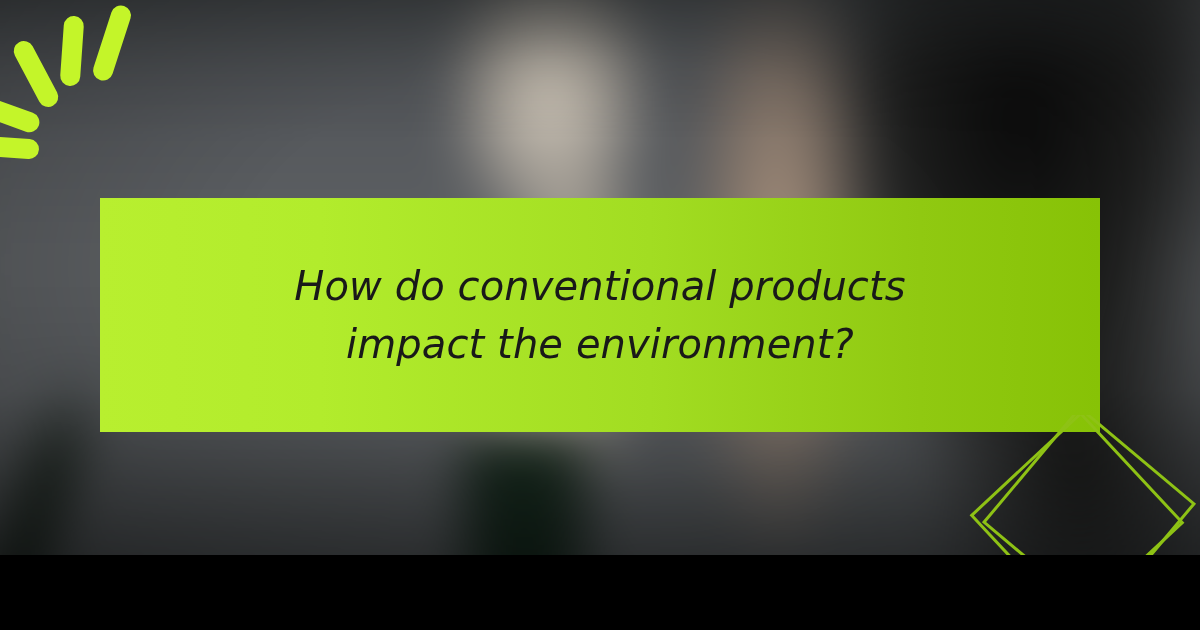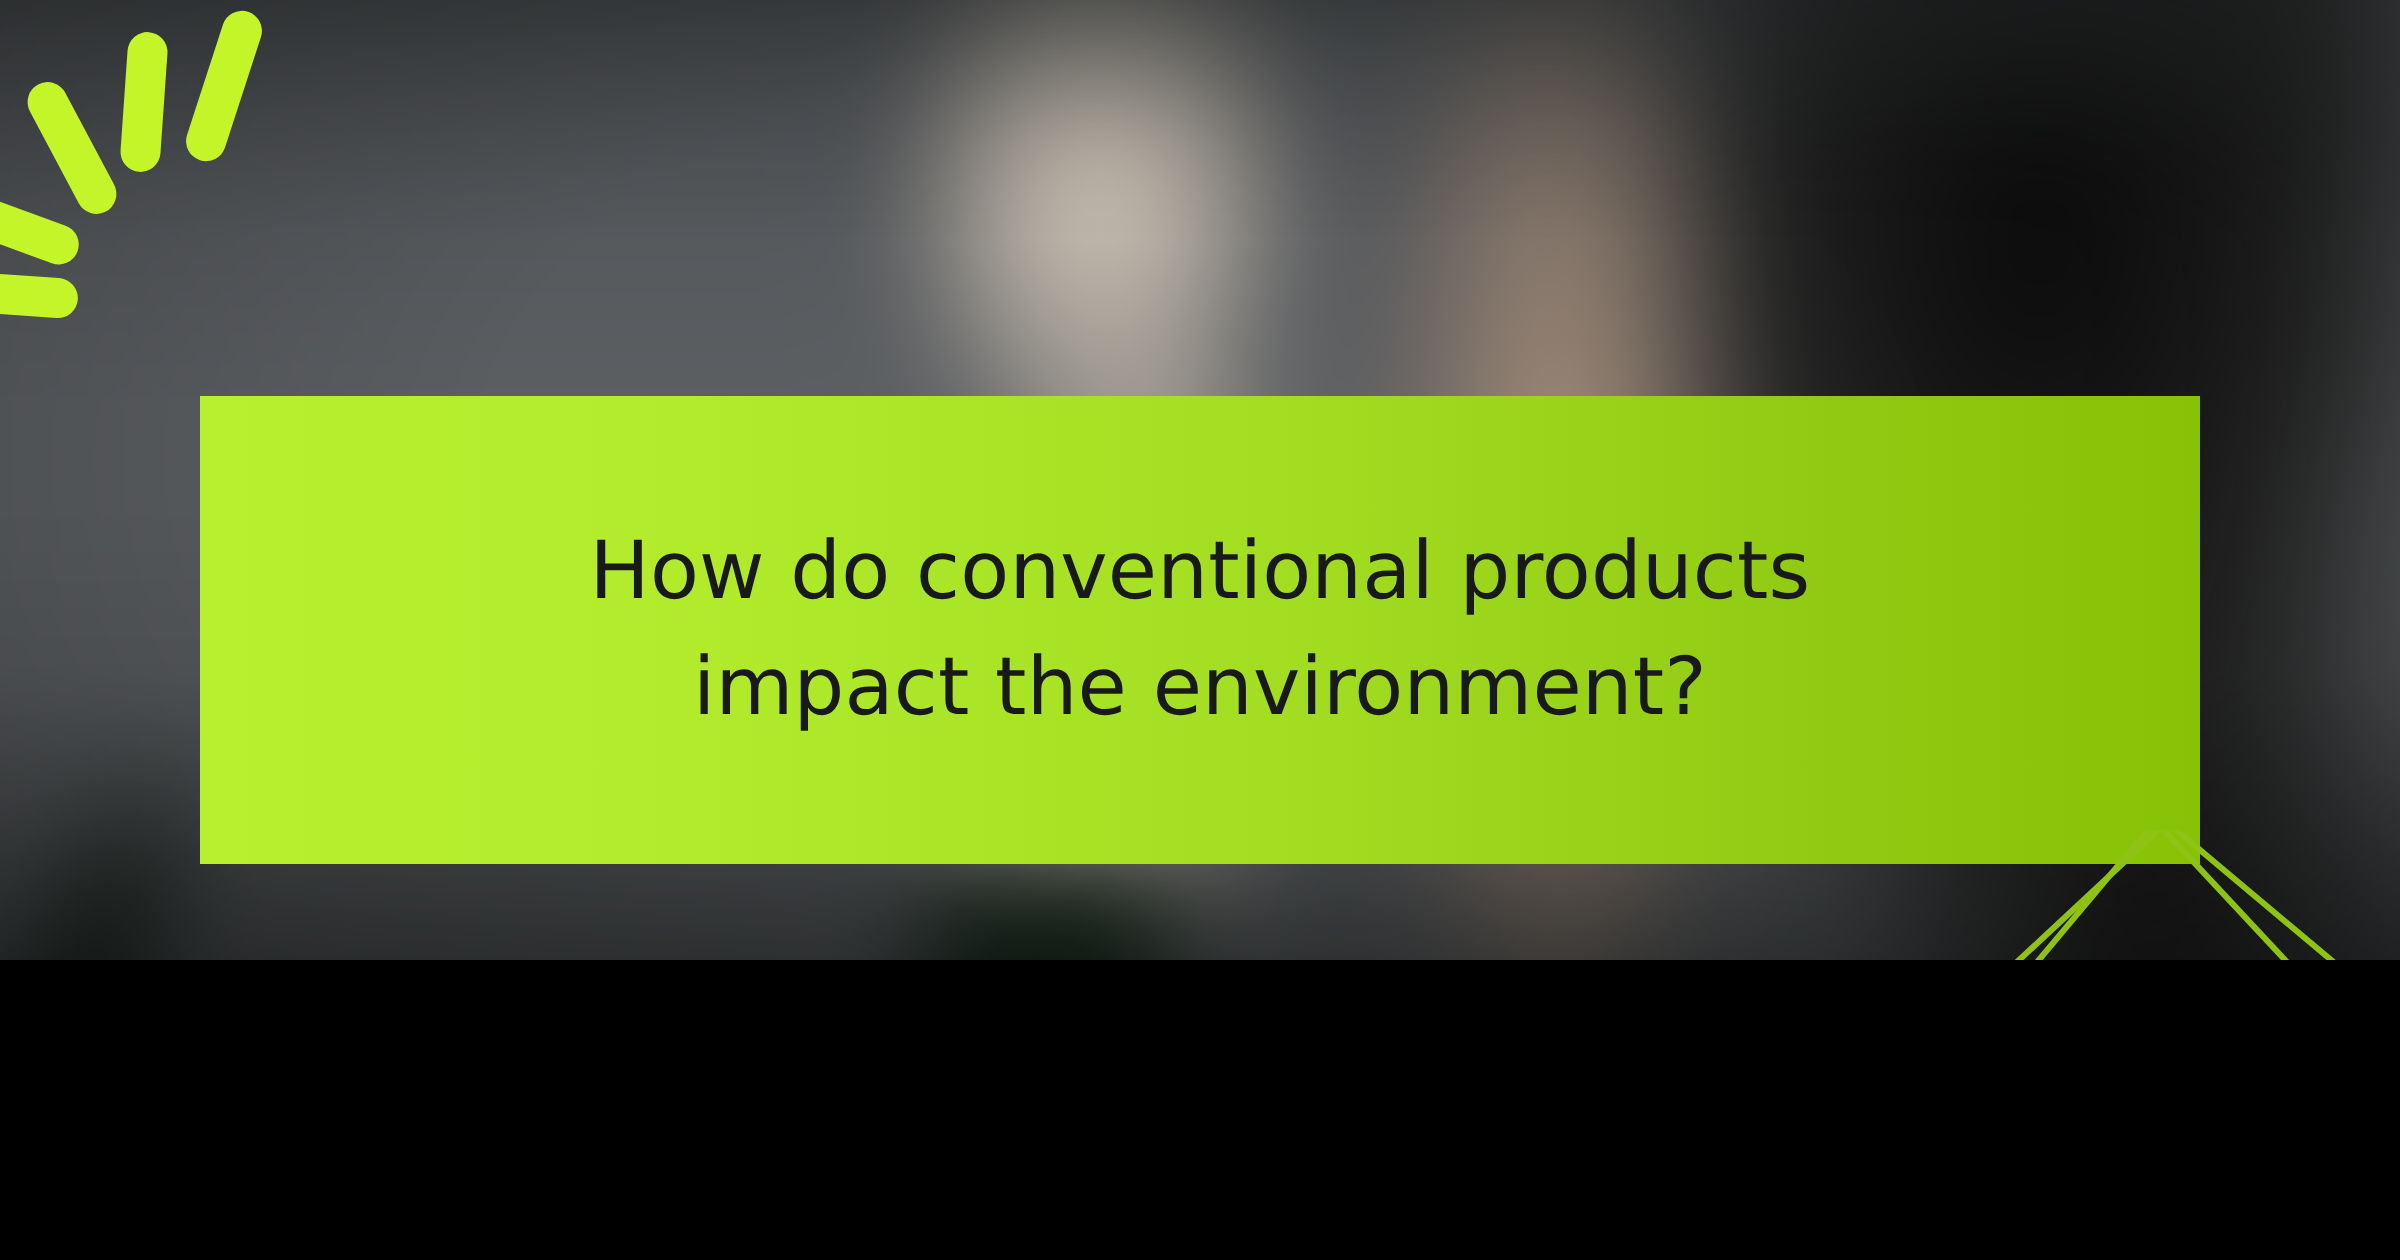--- a/index.html
+++ b/index.html
@@ -3,23 +3,24 @@
 <meta charset="utf-8">
 <style>
   html, body {
     margin: 0;
     padding: 0;
     background: #000;
   }
   #canvas {
     position: relative;
     width: 1200px;
-    height: 480px;
+    height: 555px;
     overflow: hidden;
     font-family: "DejaVu Sans", sans-serif;
+    font-style: italic;
   }
 
   
   .photo-layer {
     position: absolute;
     inset: -60px;
     overflow: hidden;
   }
   .photo-base {
     position: absolute;

